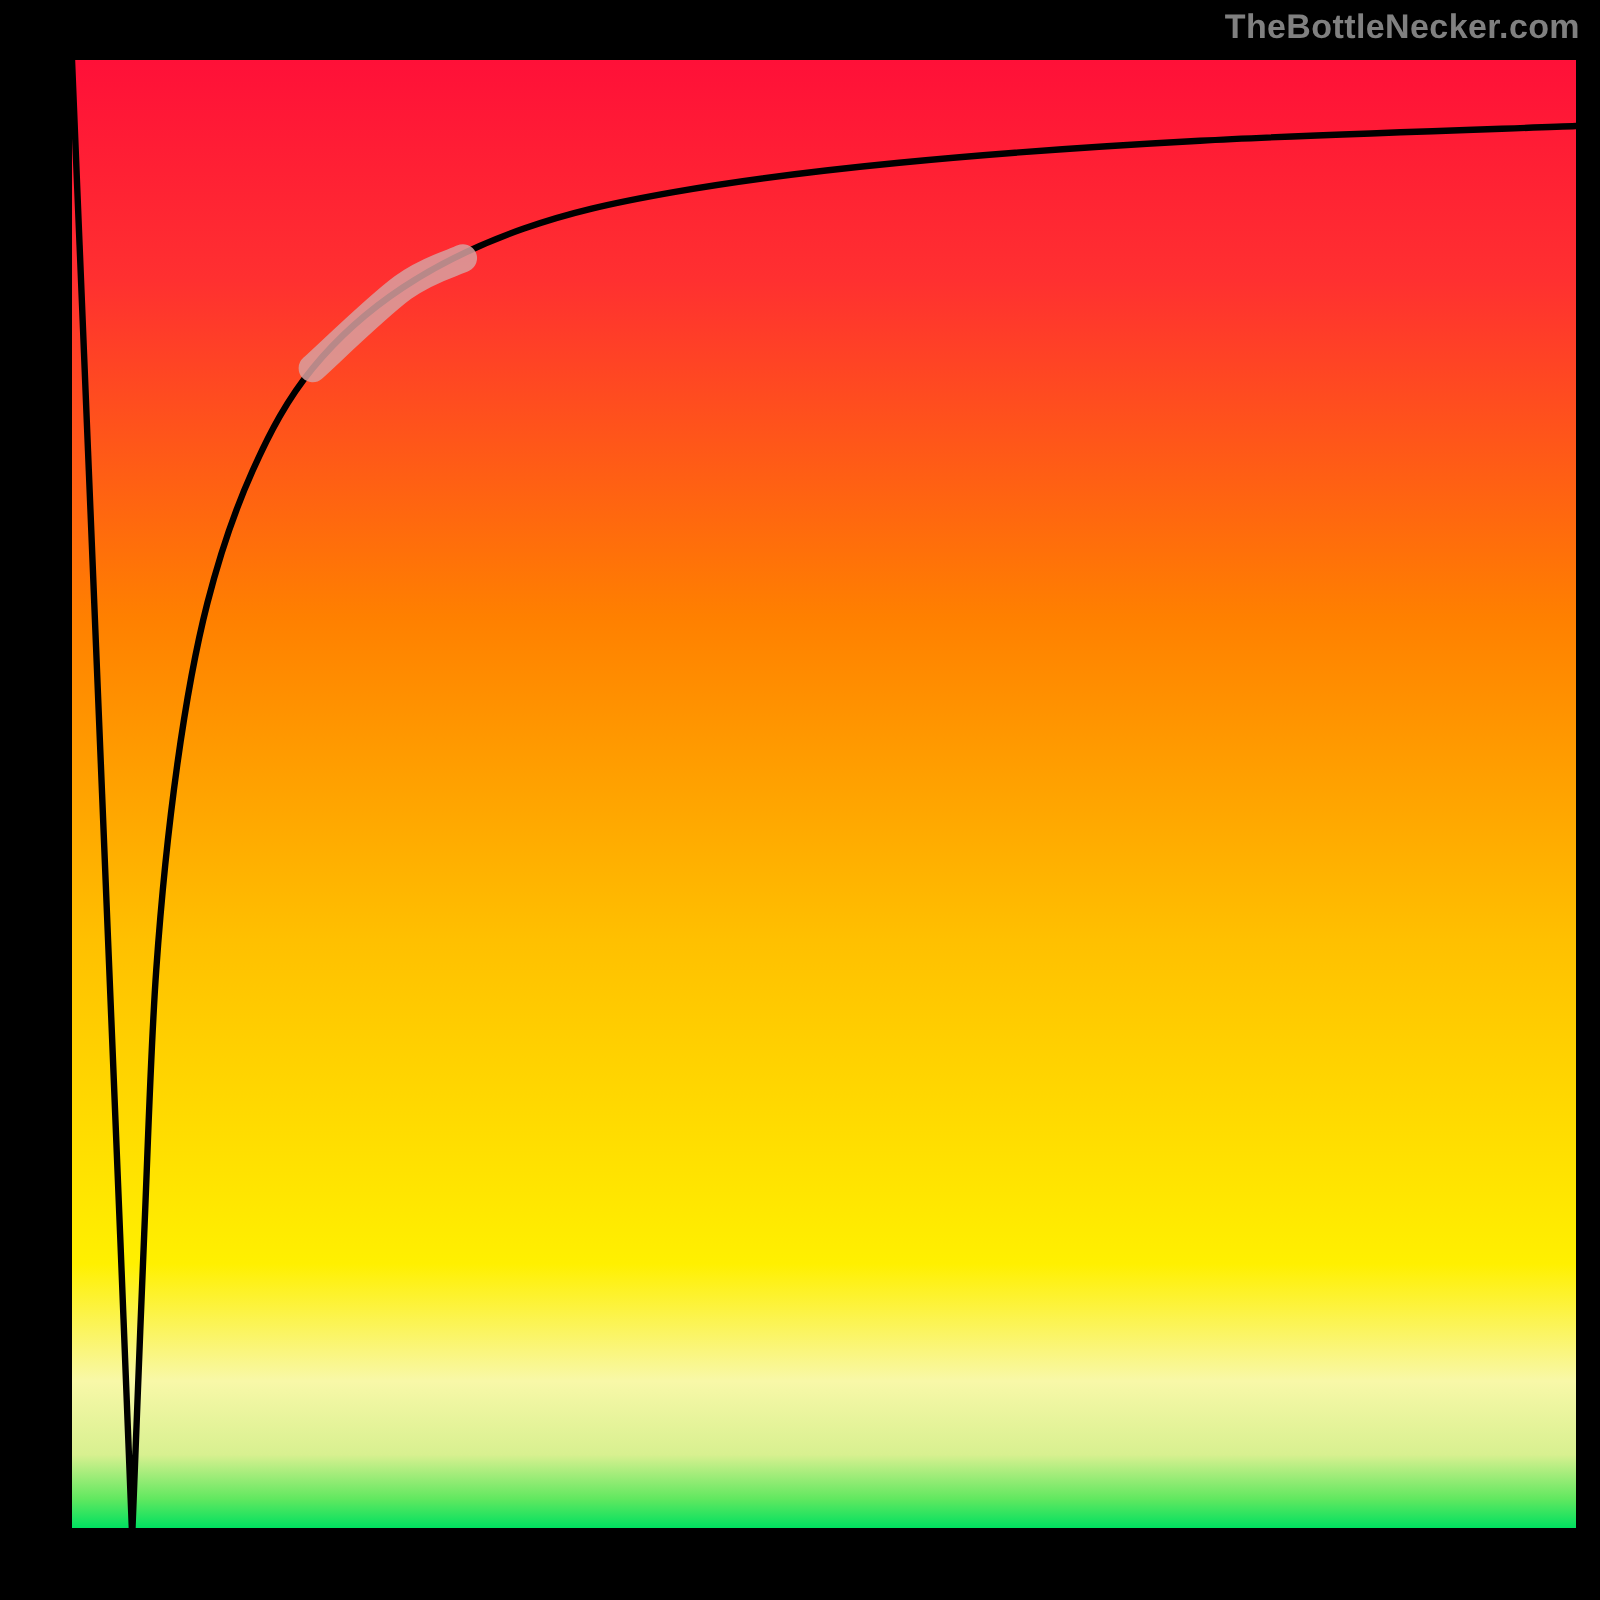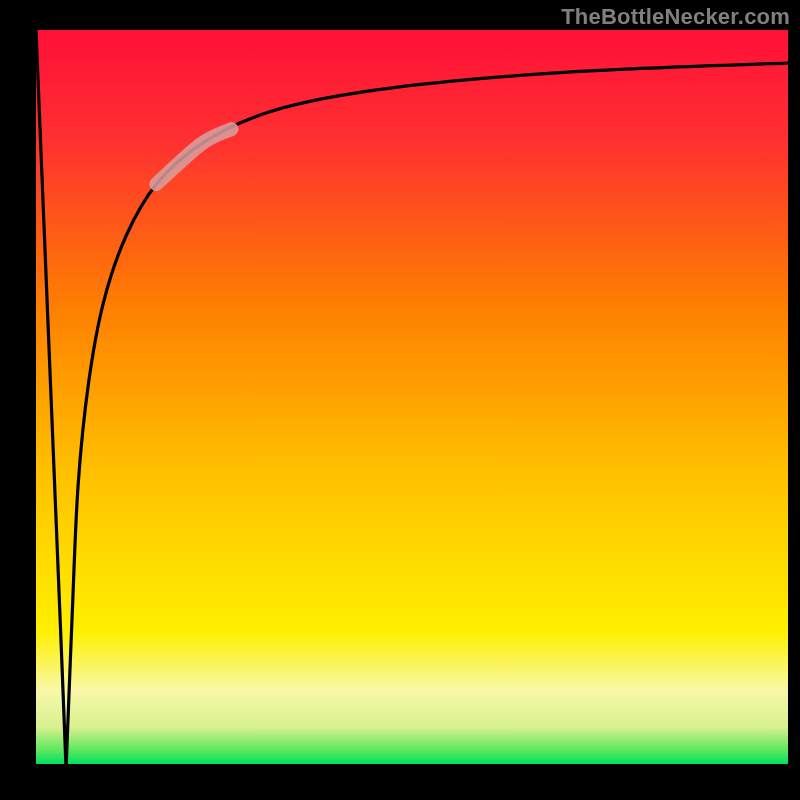--- a/index.html
+++ b/index.html
@@ -16,21 +16,21 @@
     width: 800px;
     height: 800px;
   }
   svg {
     display: block;
   }
   .attrib {
     position: absolute;
     top: 4px;
     right: 10px;
-    font-size: 22px;
+    font-size: 17px;
     font-weight: 600;
     color: #808080;
     letter-spacing: 0.2px;
   }
 </style>
 </head>
 <body>
 
 <div class="wrap">
 

